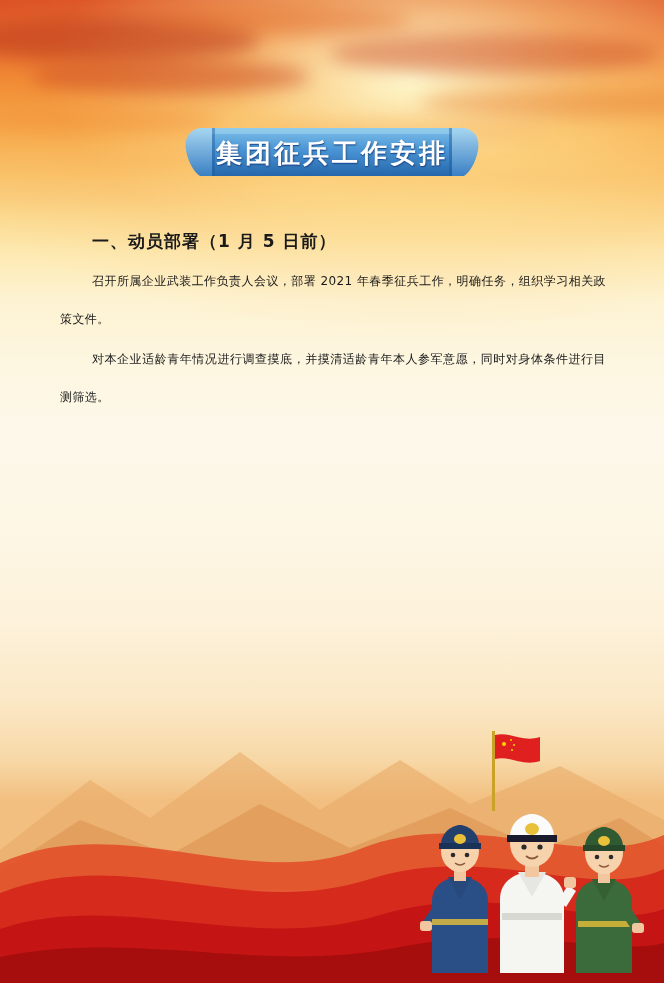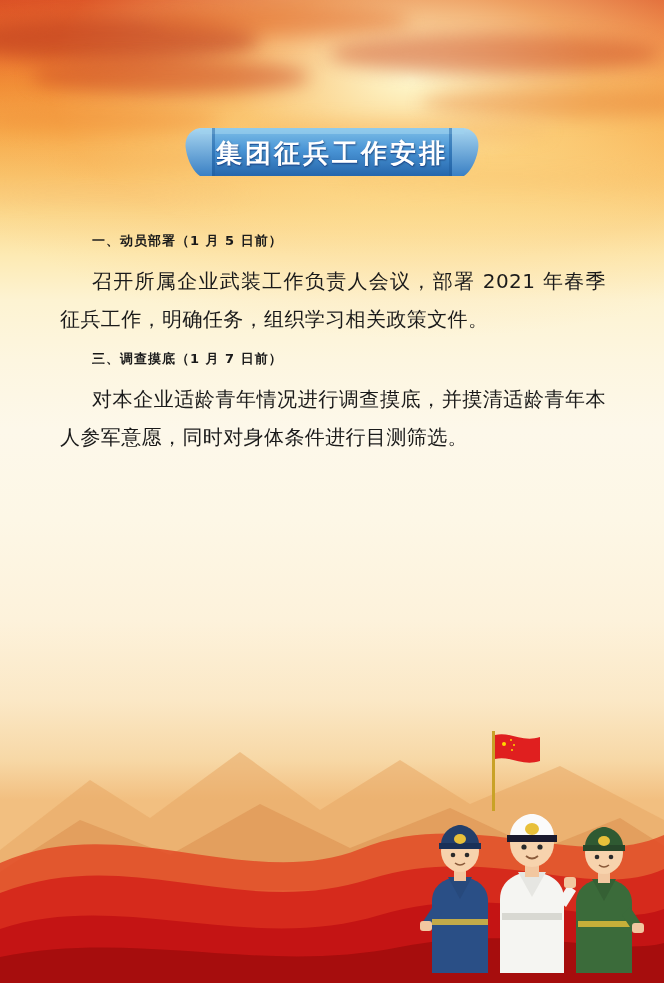--- a/index.html
+++ b/index.html
@@ -109,31 +109,31 @@
 
   
   .content {
     position: absolute;
     left: 60px;
     top: 222px;
     width: 546px;
   }
   .para {
     font-family: "DejaVu Sans", "Liberation Sans", sans-serif;
-    font-size: 20px;
+    font-size: 12px;
     line-height: 38px;
     color: #1a1a1a;
     text-align: justify;
     margin: 0 0 2px 0;
     text-indent: 32px;
     letter-spacing: 0.4px;
   }
   .para.heading {
     font-weight: bold;
-    font-size: 13px;
+    font-size: 17px;
     letter-spacing: 1px;
   }
 
   
   .figures {
     position: absolute;
     left: 418px;
     bottom: 10px;
     width: 230px;
     height: 200px;
@@ -197,21 +197,20 @@
     </svg>
     <div class="banner-title">集团征兵工作安排</div>
   </div>
 
   <div class="content">
 
     <p class="para heading">一、动员部署（1 月 5 日前）</p>
     <p class="para">召开所属企业武装工作负责人会议，部署 2021 年春季征兵工作，明确任务，组织学习相关政策文件。</p>
 
 
-    <p class="para heading">三、调查摸底（1 月 7 日前）</p>
     <p class="para">对本企业适龄青年情况进行调查摸底，并摸清适龄青年本人参军意愿，同时对身体条件进行目测筛选。</p>
 
   </div>
 
   <svg class="flag" viewBox="0 0 60 80">
     <rect x="4" y="0" width="3" height="80" fill="#c9a227"></rect>
     <path d="M7,4 C22,0 34,12 52,6 L52,30 C34,36 22,24 7,28 Z" fill="#e01f1f"></path>
     <circle cx="16" cy="13" r="2" fill="#ffd700"></circle>
     <circle cx="23" cy="9" r="1" fill="#ffd700"></circle>
     <circle cx="26" cy="14" r="1" fill="#ffd700"></circle>

